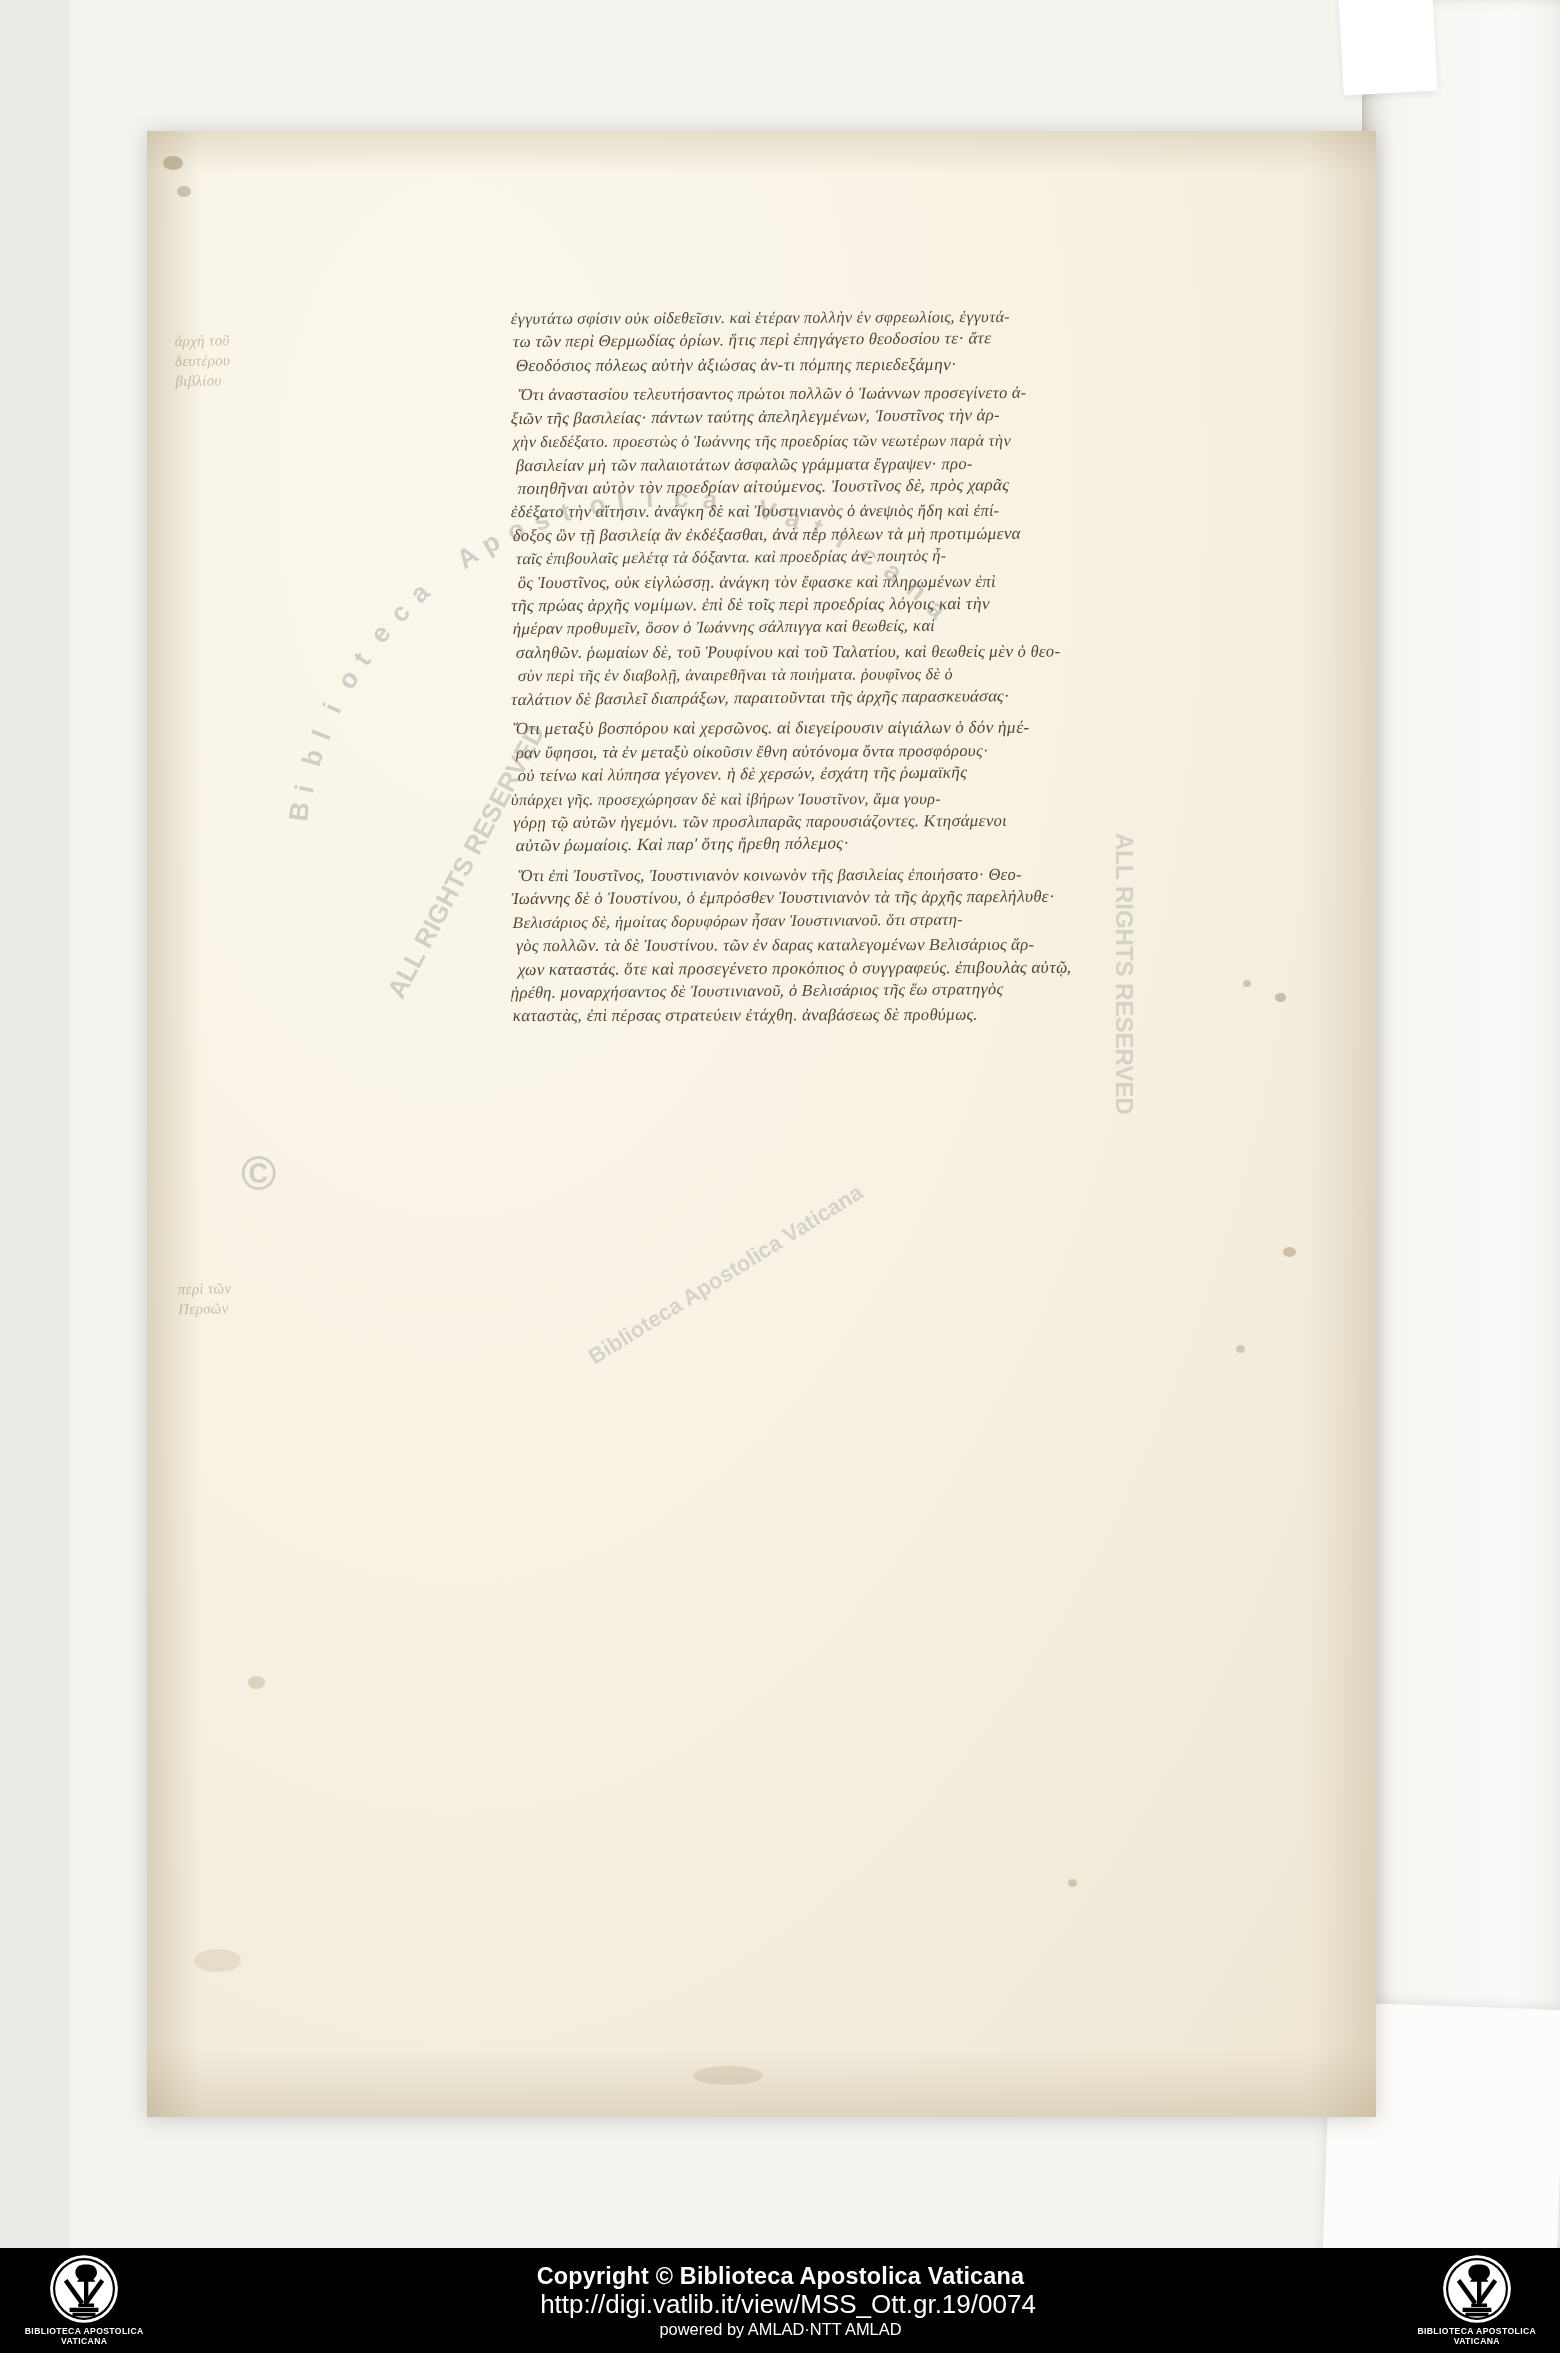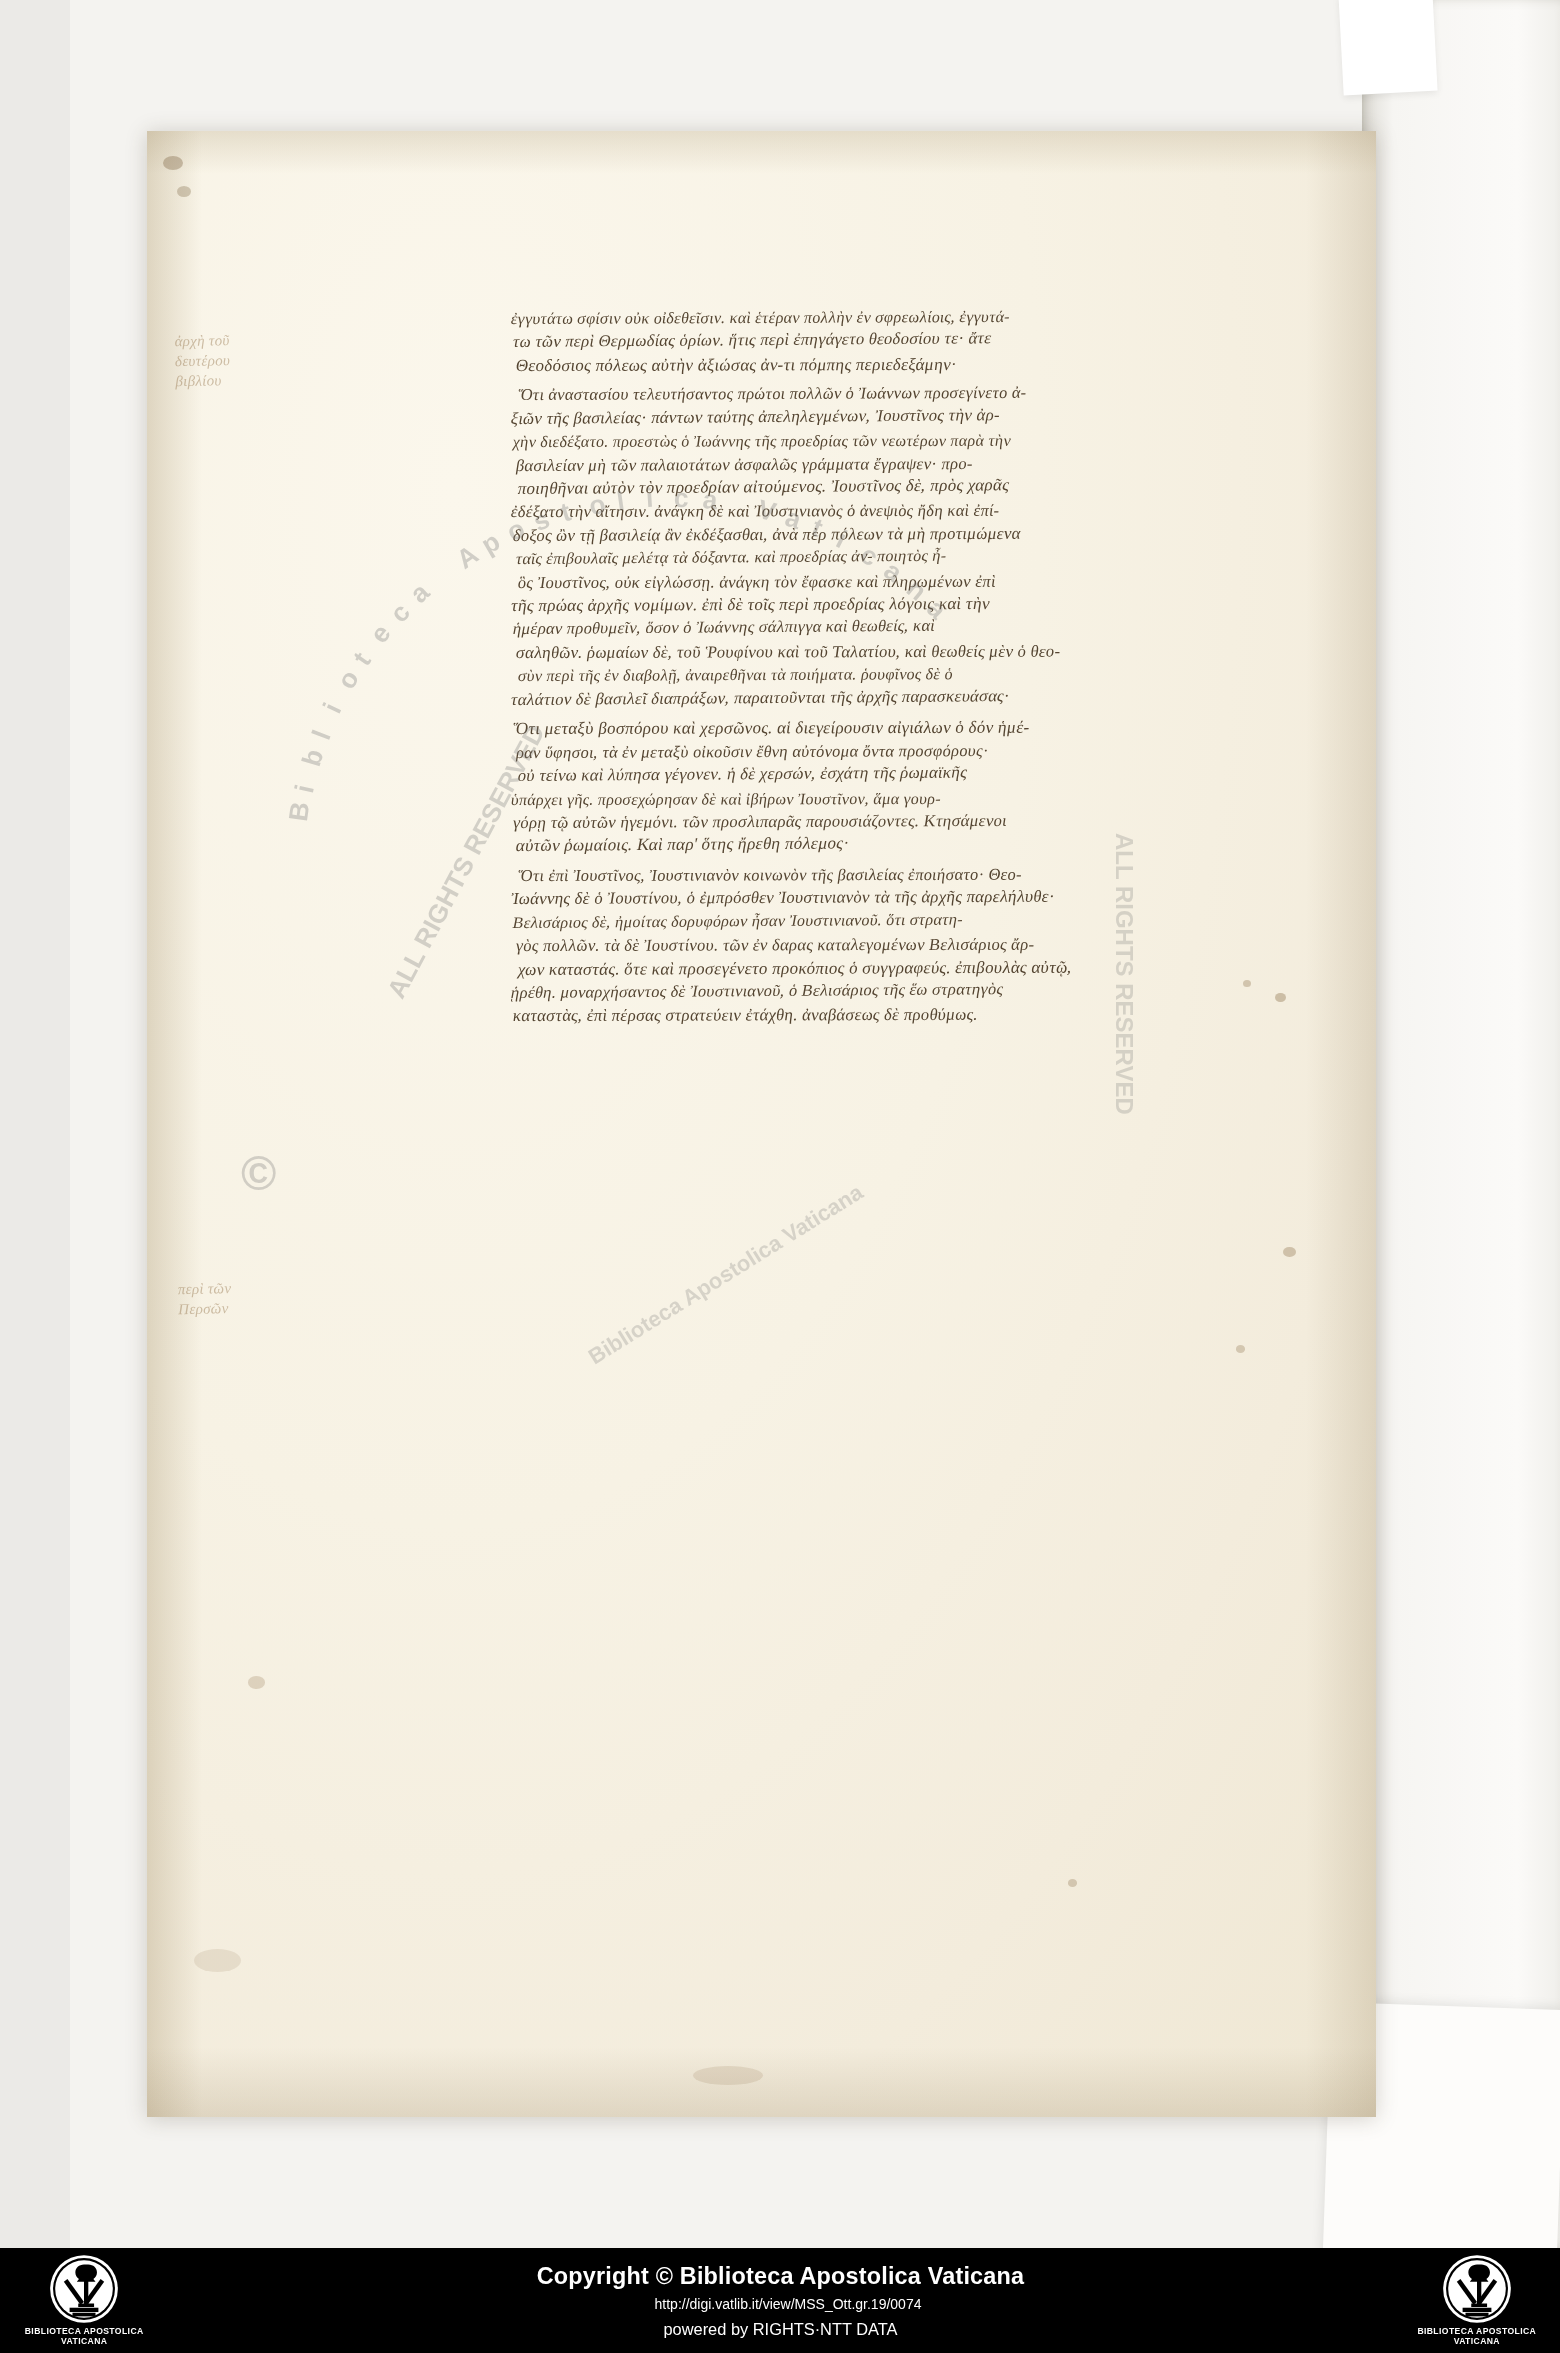--- a/index.html
+++ b/index.html
@@ -194,21 +194,21 @@
     align-items: center;
     justify-content: center;
   }
   #banner-title {
     font-size: 23.4px;
     font-weight: bold;
     letter-spacing: 0.2px;
     line-height: 30px;
   }
   #banner-url {
-    font-size: 14px;
+    font-size: 26px;
     line-height: 26.5px;
     padding-left: 15px;
   }
   #banner-powered {
     font-size: 16.4px;
     line-height: 23.4px;
   }
   .crest {
     position: absolute;
     top: 4.7px;
@@ -351,21 +351,21 @@
         <rect x="30" y="76" width="40" height="6"></rect>
         <rect x="34" y="83" width="32" height="5"></rect>
       </g>
     </svg>
     <div class="crest-caption">BIBLIOTECA APOSTOLICA VATICANA</div>
   </div>
 
   <div id="banner-center">
     <div id="banner-title">Copyright © Biblioteca Apostolica Vaticana</div>
     <div id="banner-url">http://digi.vatlib.it/view/MSS_Ott.gr.19/0074</div>
-    <div id="banner-powered">powered by RIGHTS·NTT DATA</div>
+    <div id="banner-powered">powered by AMLAD·NTT AMLAD</div>
   </div>
 
   <div class="crest" id="crest-right">
     <svg width="72" height="72" viewBox="0 0 100 100" aria-hidden="true">
       <circle cx="50" cy="50" r="47" fill="#ffffff"></circle>
       <circle cx="50" cy="50" r="43" fill="#000000"></circle>
       <circle cx="50" cy="50" r="40" fill="#ffffff"></circle>
       <g fill="#000000">
         <path d="M50 16 c-7 0 -12 5 -12 11 c0 4 2 7 5 9 l-3 4 l10 0 l0 30 l-8 0 l0 5 l22 0 l0 -5 l-8 0 l0 -30 l10 0 l-3 -4 c3 -2 5 -5 5 -9 c0 -6 -5 -11 -12 -11 z"></path>
         <path d="M22 40 L45 72 l5 -4 L27 36 z"></path>

